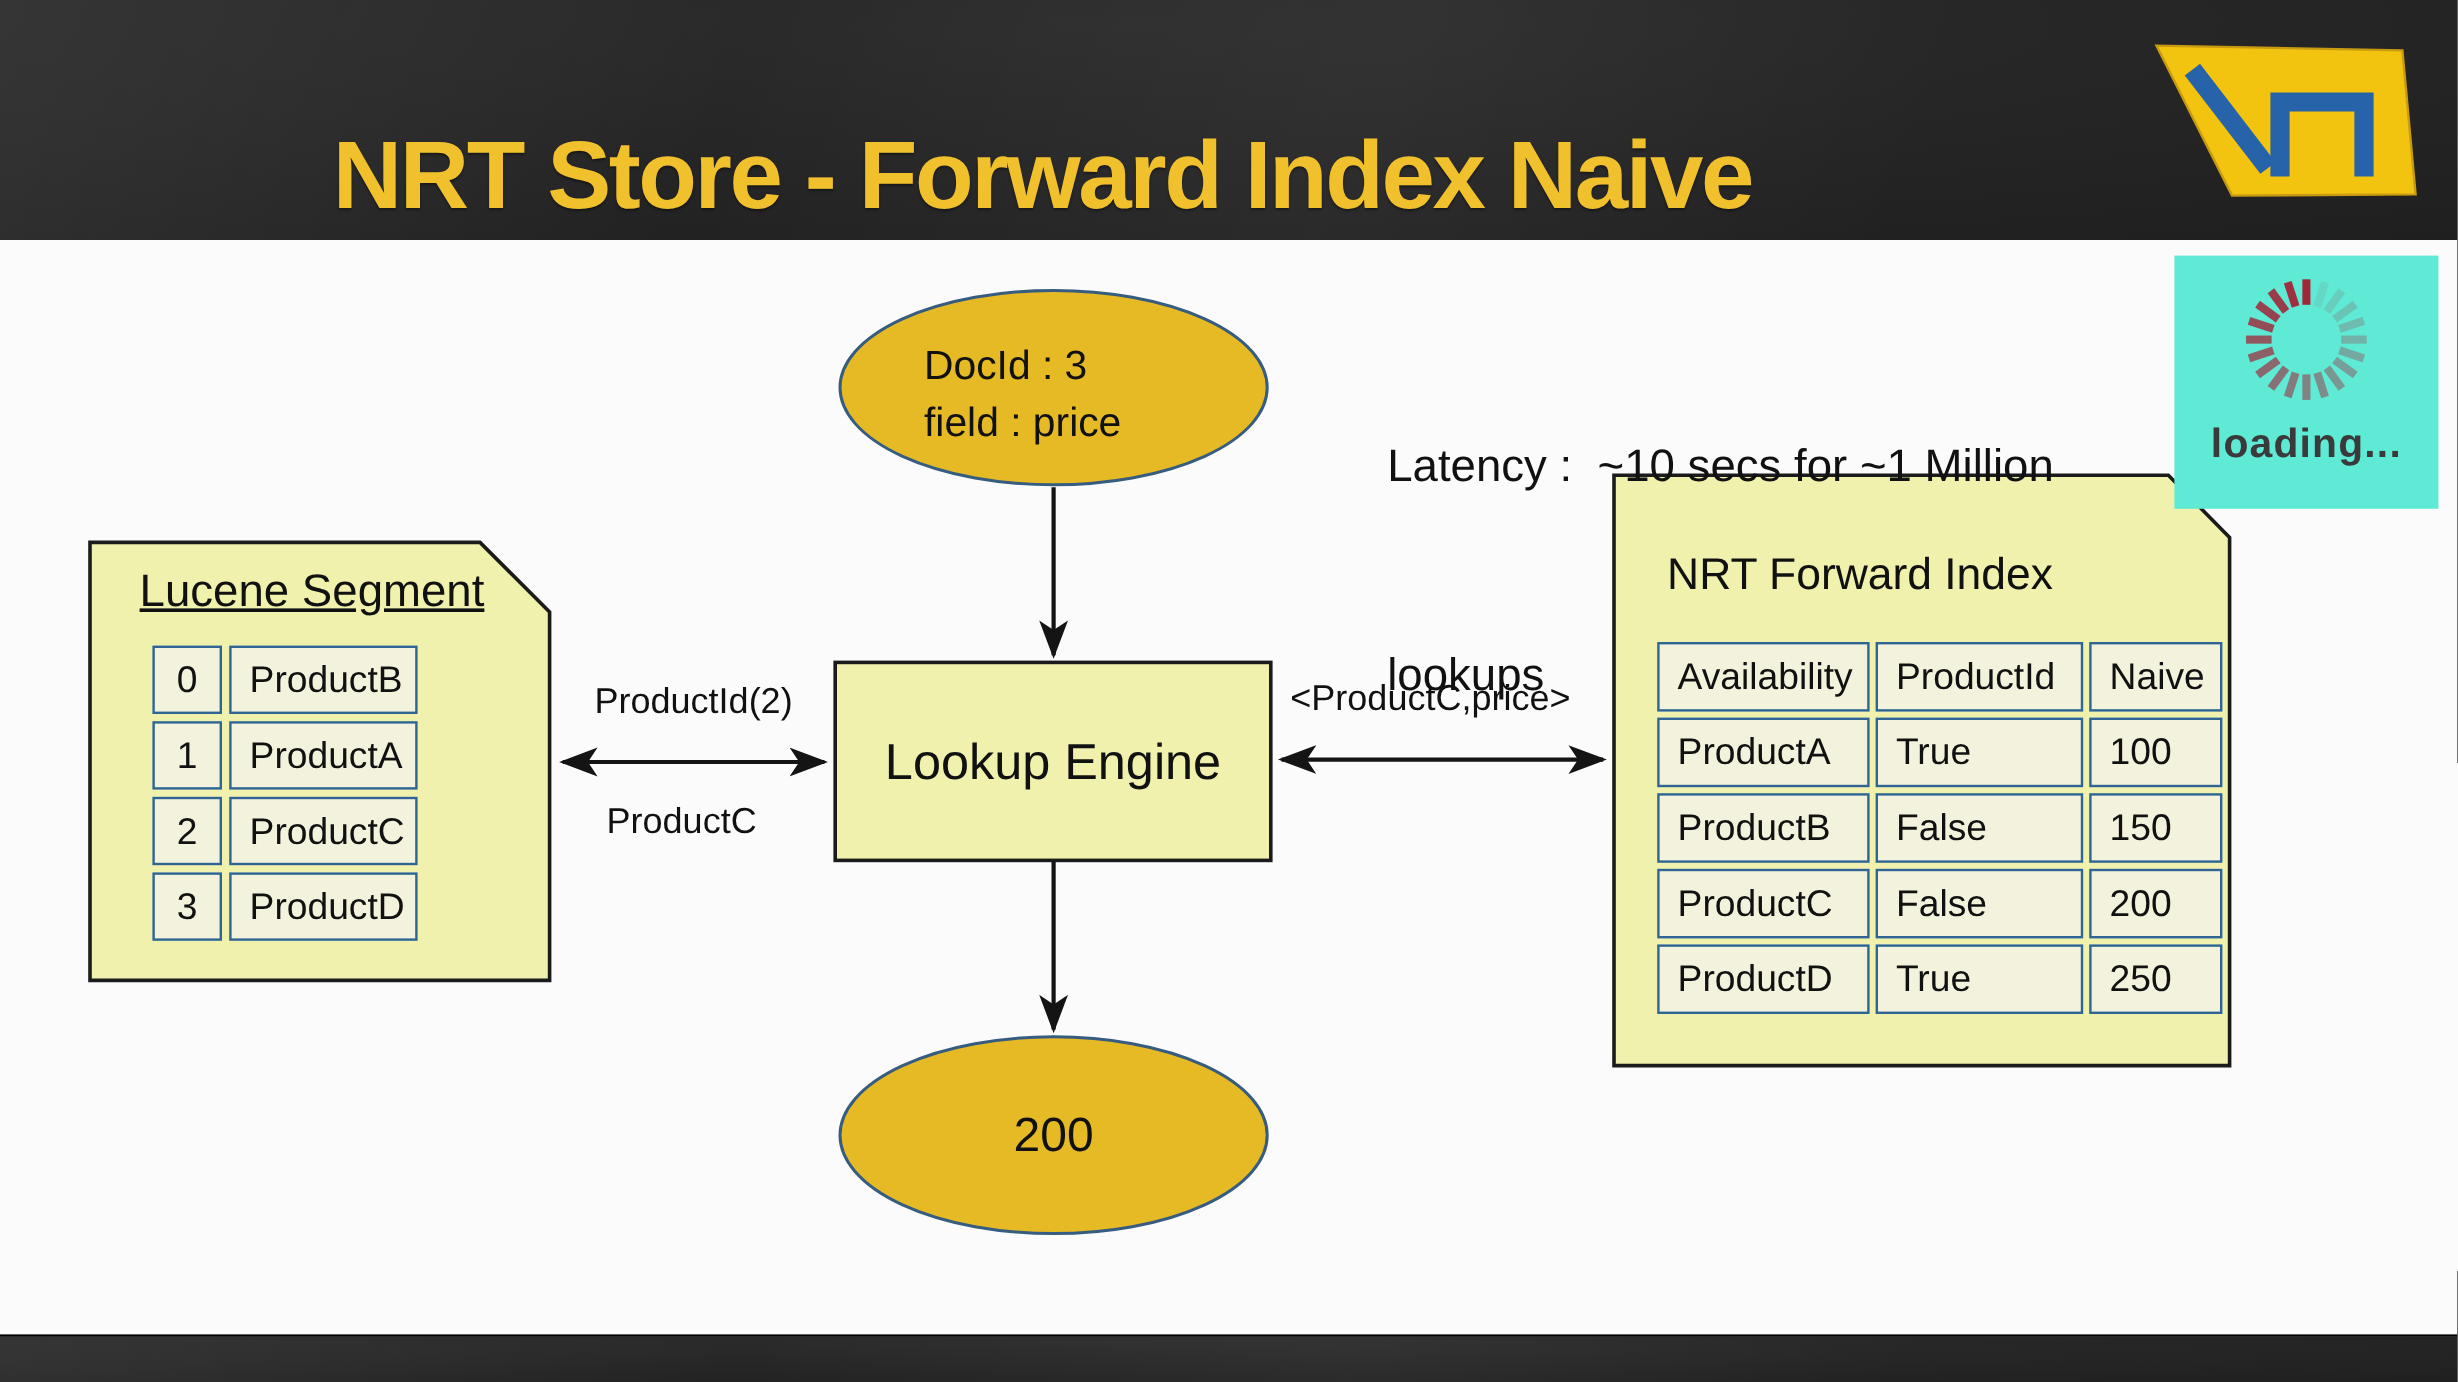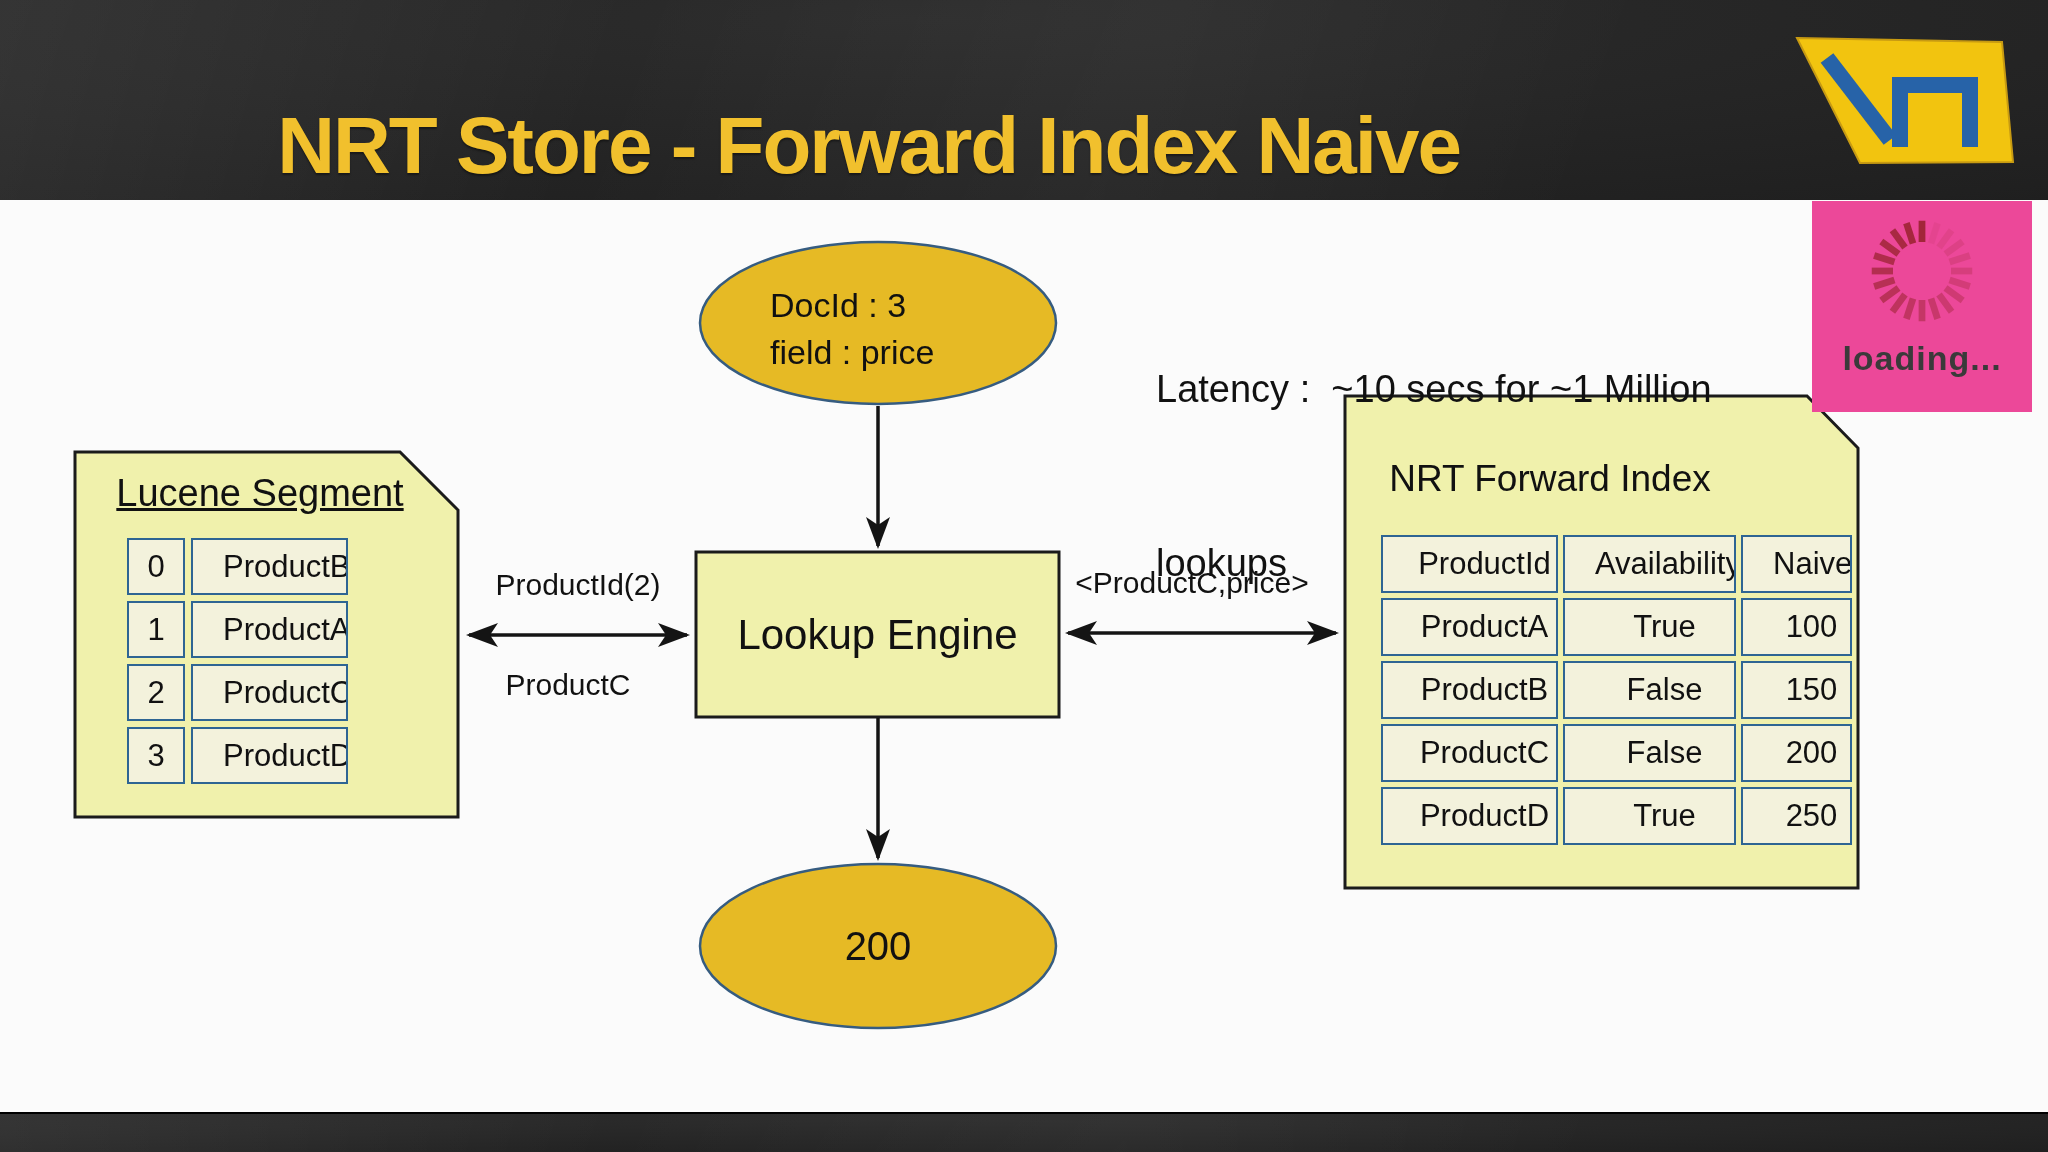--- a/index.html
+++ b/index.html
@@ -18,22 +18,22 @@
   .header{position:absolute;left:0;top:0;width:2048px;height:200px;}
   .footer{position:absolute;left:0;top:1112px;width:2048px;height:40px;border-top:2px solid #000;}
   .slide-title{
     position:absolute;left:60px;top:96px;width:1400px;height:100px;
     font-size:80px;font-weight:700;letter-spacing:-2px;line-height:100px;
     color:#F1C02D;text-shadow:0 2px 2px rgba(0,0,0,.4);white-space:nowrap;
   }
   .logo{position:absolute;left:1790px;top:30px;}
   
   .loading-panel{
-    position:absolute;left:1812px;top:201px;width:220px;height:211px;
-    background:#ec4899;z-index:3;
+    position:absolute;left:1812px;top:213px;width:220px;height:211px;
+    background:#5eead4;z-index:3;
   }
   .spinner{position:absolute;left:52px;top:12px;}
   .loading-text{
     position:absolute;left:0;top:138px;width:220px;text-align:center;
     font-size:34px;font-weight:700;color:#3A3A3A;letter-spacing:1px;
   }
   
   .overlay{position:absolute;left:0;top:0;z-index:1;}
   .txt{position:absolute;z-index:2;}
   .docid-text{left:770px;top:282px;font-size:34px;line-height:47px;}
@@ -44,21 +44,21 @@
   .label-pcp{left:1062px;top:566px;width:260px;text-align:center;font-size:30px;}
   .lucene-title{left:95px;top:472px;width:330px;text-align:center;font-size:38px;text-decoration:underline;}
   .nrt-title{left:1330px;top:458px;width:440px;text-align:center;font-size:37px;}
   .out-label{left:700px;top:900px;width:356px;height:92px;display:flex;align-items:center;justify-content:center;font-size:40px;}
   
   .grid{position:absolute;z-index:2;display:grid;}
   .lucene-grid{left:127px;top:538px;grid-template-columns:58px 157px;grid-auto-rows:57px;gap:6px;}
   .nrt-grid{left:1381px;top:535px;grid-template-columns:177px 173px 111px;grid-auto-rows:58px;gap:5px;}
   .cell{
     background:#F3F2DC;border:2px solid #2E6593;
-    font-size:31px;color:#111;padding-left:30px;overflow:hidden;white-space:nowrap;text-align:center;
+    font-size:31px;color:#111;padding-left:15px;overflow:hidden;white-space:nowrap;
   }
   .lucene-grid .cell{line-height:53px;}
   .nrt-grid .cell{line-height:54px;}
   .lucene-grid .cell:nth-child(2n+1){text-align:center;padding-left:0;}
 </style>
 </head>
 <body>
 
 <div id="stage">
 
@@ -142,22 +142,22 @@
       <div class="cell">1</div>
       <div class="cell">ProductA</div>
       <div class="cell">2</div>
       <div class="cell">ProductC</div>
       <div class="cell">3</div>
       <div class="cell">ProductD</div>
     </div>
 
   <div class="txt nrt-title">NRT Forward Index</div>
   <div class="grid nrt-grid">
+      <div class="cell">Availability</div>
       <div class="cell">ProductId</div>
-      <div class="cell">Availability</div>
       <div class="cell">Naive</div>
       <div class="cell">ProductA</div>
       <div class="cell">True</div>
       <div class="cell">100</div>
       <div class="cell">ProductB</div>
       <div class="cell">False</div>
       <div class="cell">150</div>
       <div class="cell">ProductC</div>
       <div class="cell">False</div>
       <div class="cell">200</div>

